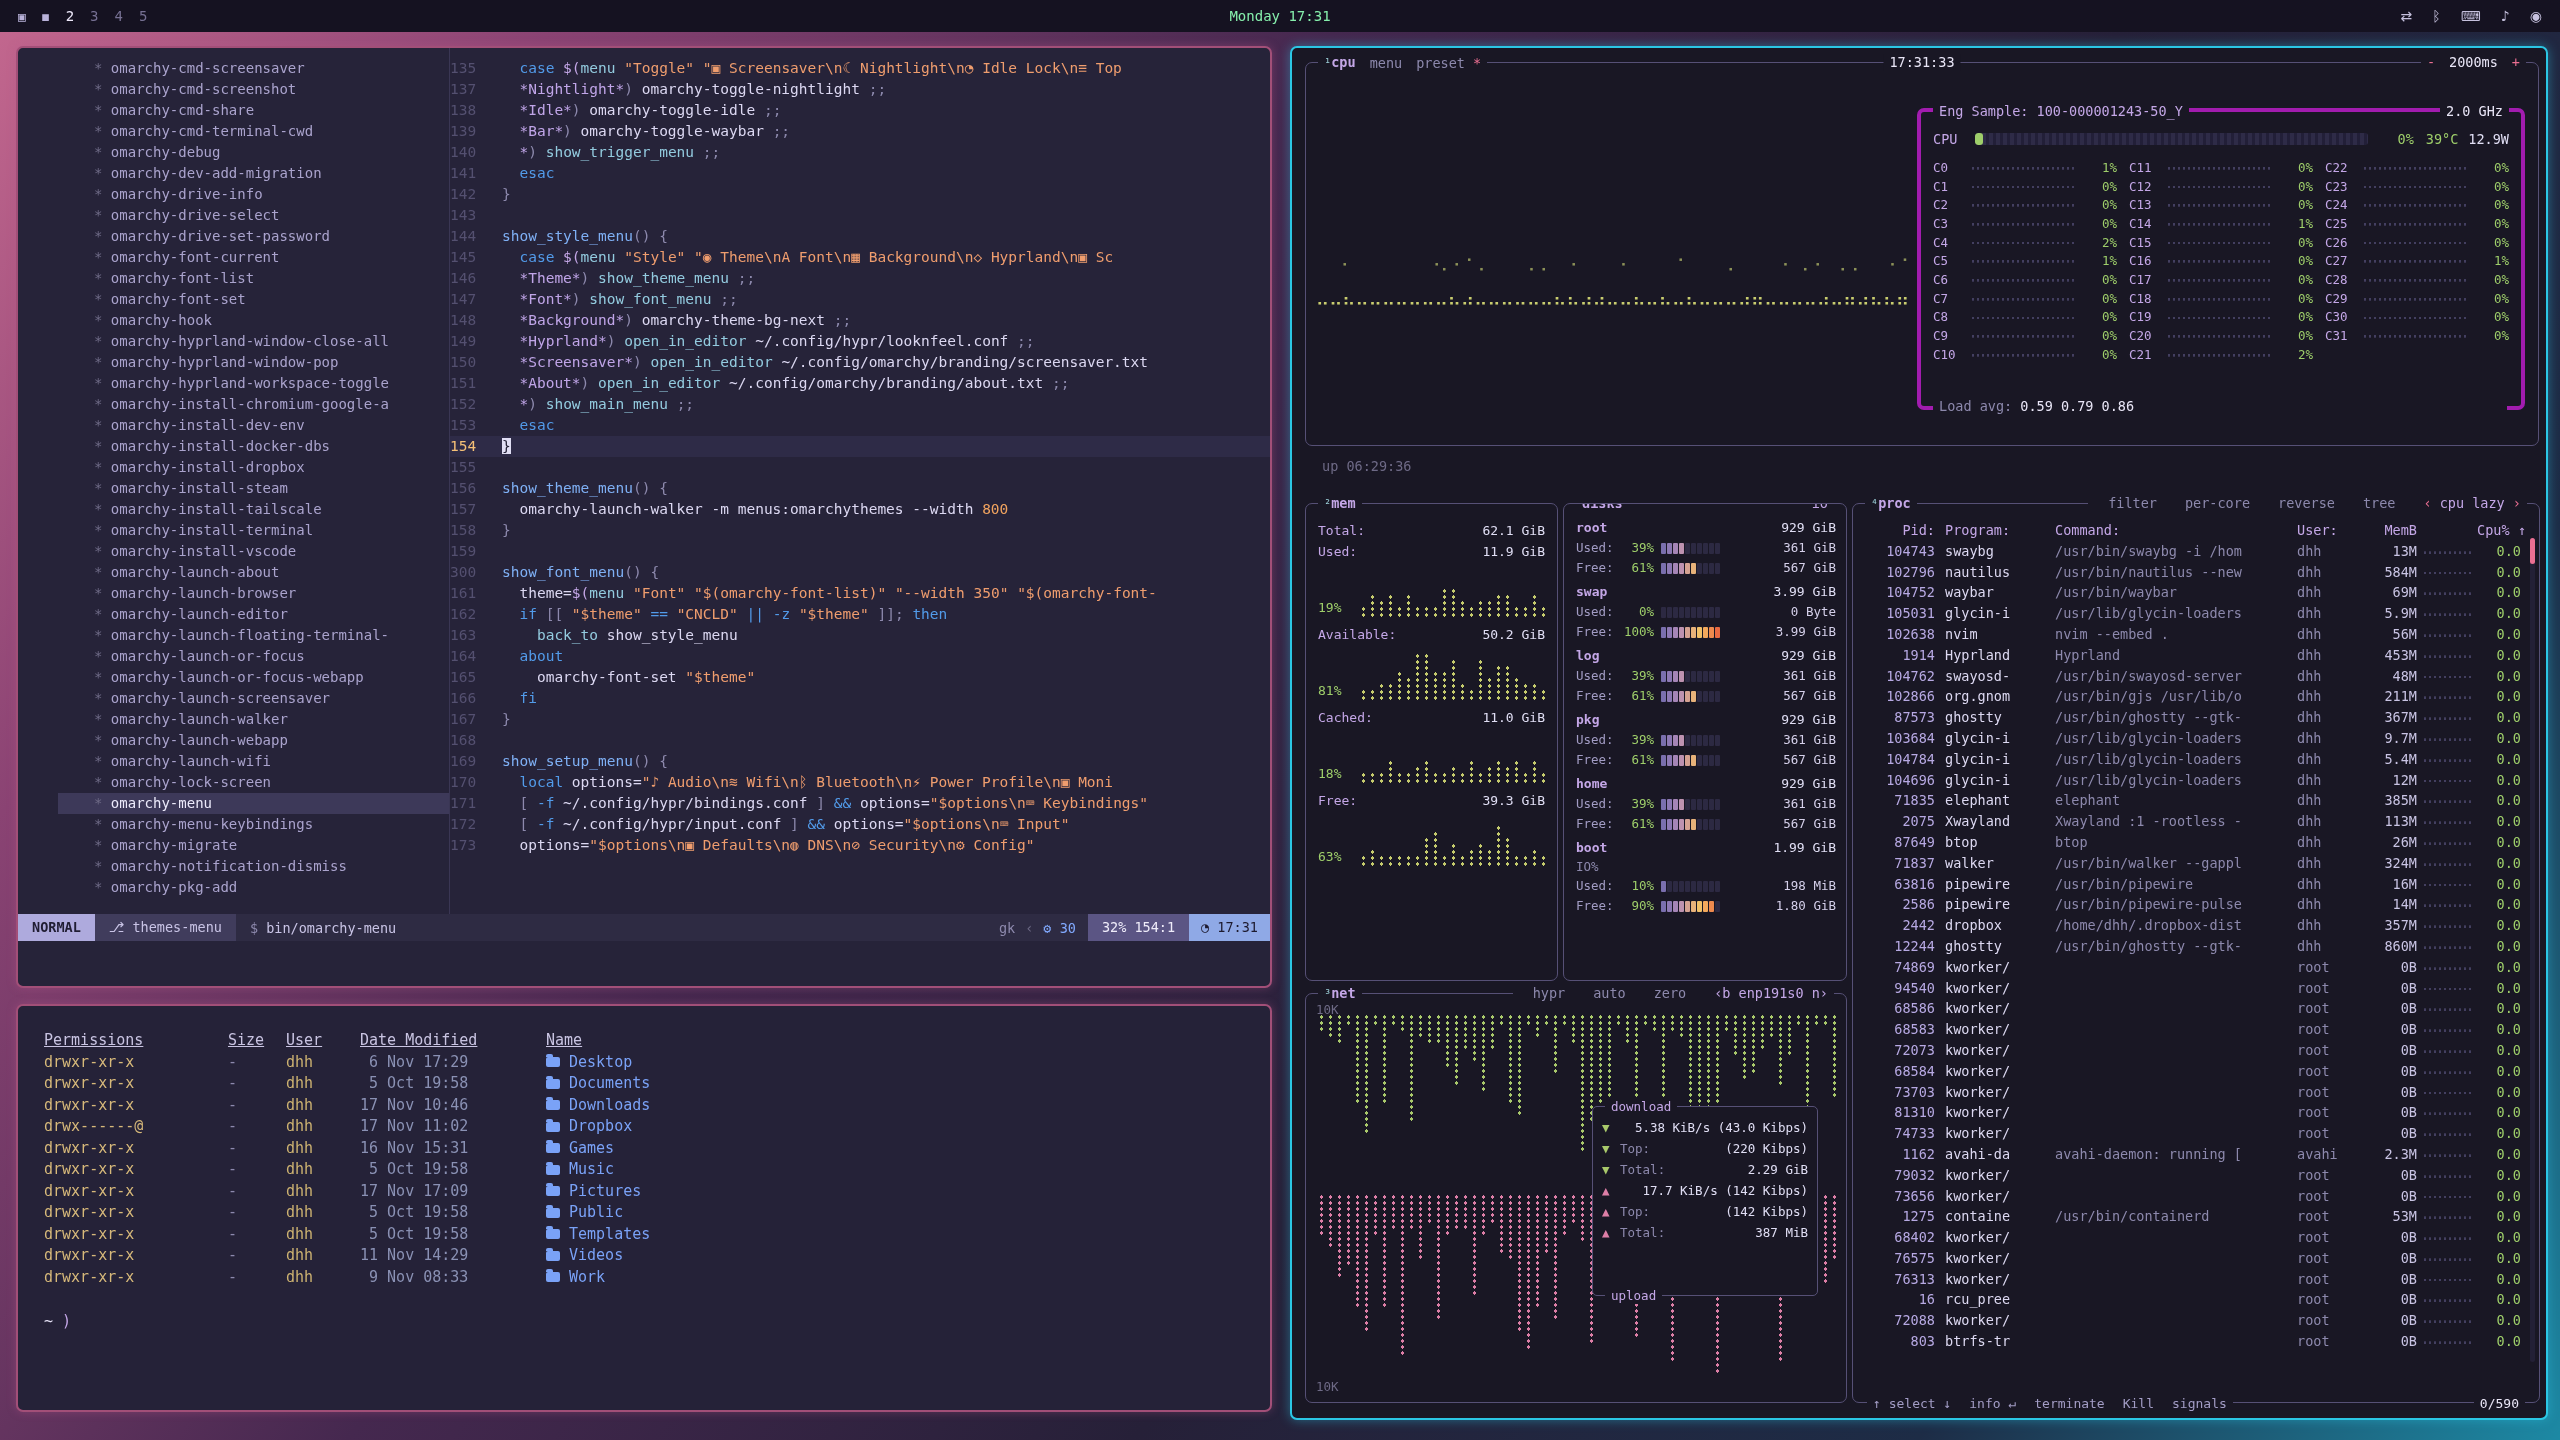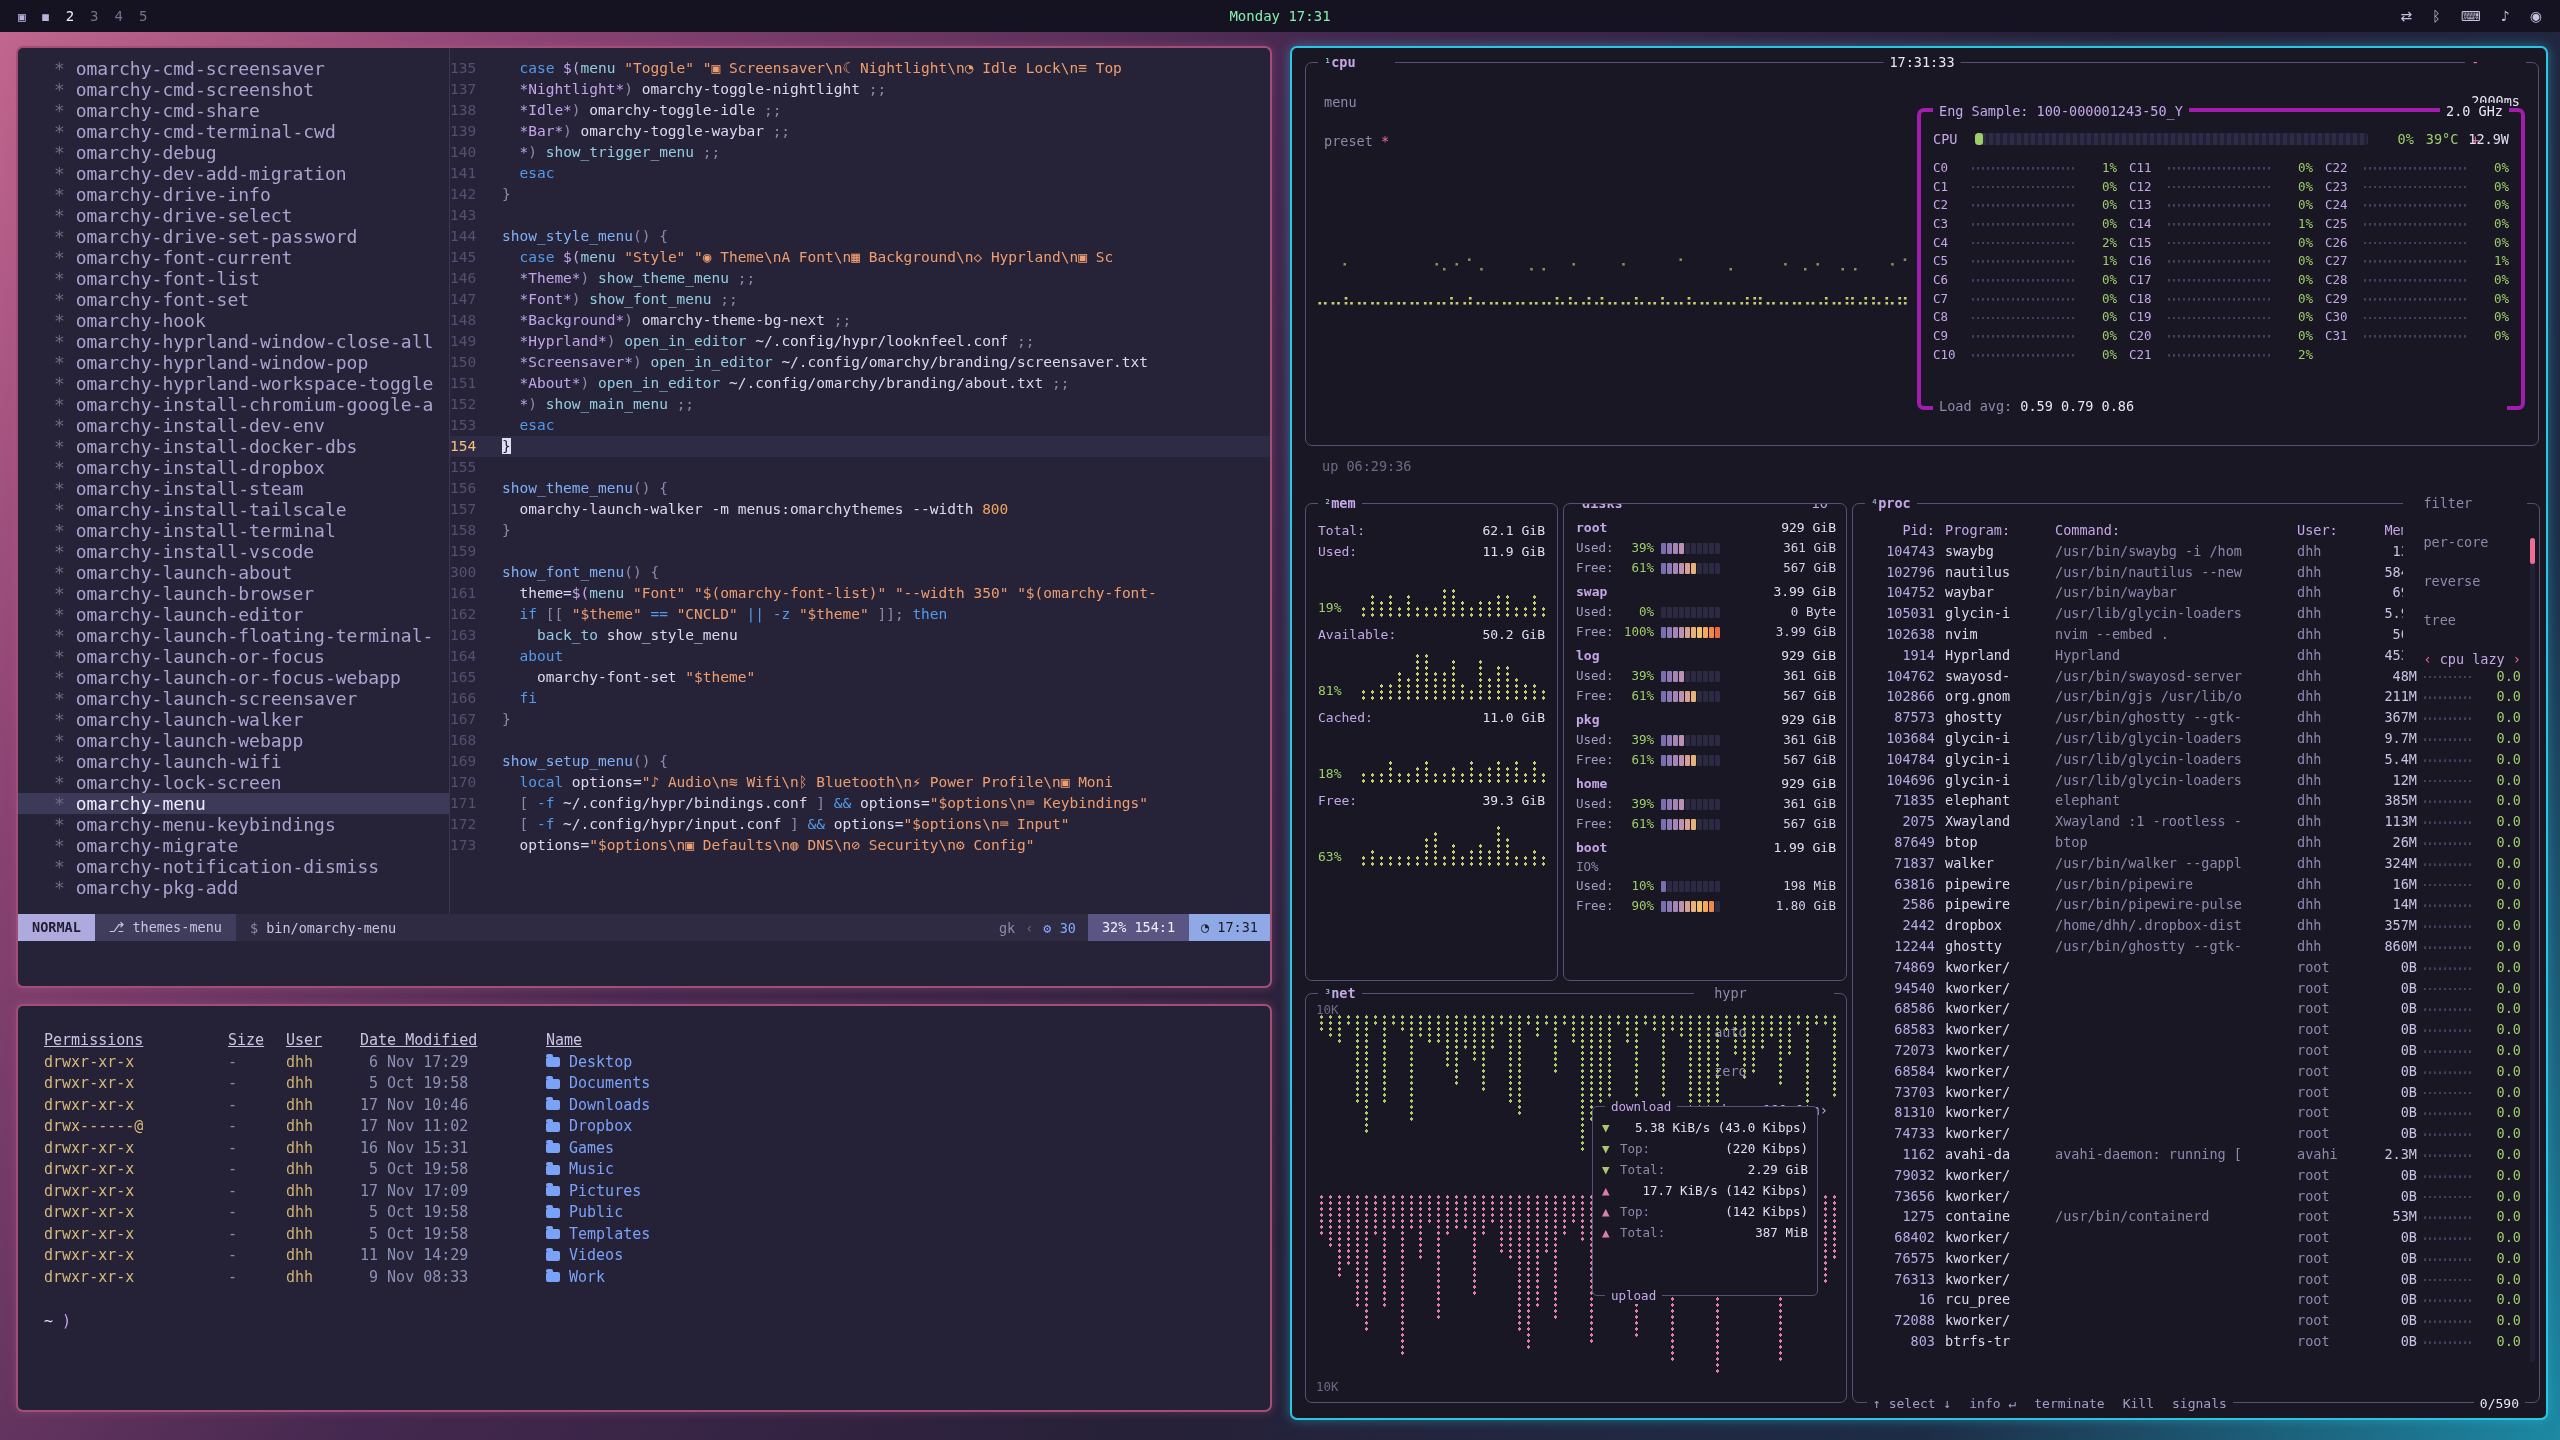--- a/index.html
+++ b/index.html
@@ -22,21 +22,21 @@
 
   
   .win { position:absolute; border-radius:7px; overflow:hidden; }
   .win.editor, .win.terminal { border:2px solid #a24f78; box-shadow:0 0 10px rgba(190,90,140,.35); }
   .win.btop { border:2px solid #2bc6e4; box-shadow:0 0 12px rgba(43,198,228,.45); }
 
   
   .editor { left:16px; top:46px; width:1256px; height:942px; background:#262339; }
   .ed-main { display:flex; height:866px; }
   .file-pane { width:432px; border-right:1px solid #3a3654; padding-top:10px; overflow:hidden; }
-  .fl-row { height:21px; line-height:21px; padding-left:36px; color:#aaa3cd; font-size:18px; white-space:pre; }
+  .fl-row { height:21px; line-height:21px; padding-left:36px; color:#aaa3cd; font-size:14px; white-space:pre;margin-left:40px; }
   .fl-row .ast { color:#6e6a86; }
   .fl-row.sel { background:#3d3959; color:#eceafb; }
   .code-pane { flex:1; padding-top:10px; overflow:hidden; font-size:14.5px; }
   .cl { display:flex; height:21px; line-height:21px; white-space:pre; }
   .cl .ln { width:52px; flex:none; text-align:left; padding-right:16px; color:#545070; }
   .cl.cur { background:#2e2b47; }
   .cl.cur .ln { color:#f6c177; }
   .lc { white-space:pre; overflow:hidden; }
   .k { color:#529bea; } .f { color:#7fb0f5; } .c { color:#93cbdf; }
   .s { color:#ef9d6e; } .v { color:#c4a7e7; } .p { color:#c0a5e8; }
@@ -71,21 +71,21 @@
   .t-head .tc { color:#c9c4e2; }
   .fico { display:inline-block; width:14px; height:10px; background:#7aa2f7; border-radius:2px; position:relative; margin-right:9px; }
   .fico::before { content:""; position:absolute; top:-3px; left:0; width:7px; height:3px; background:#7aa2f7; border-radius:2px 2px 0 0; }
 
   
   .btop { left:1290px; top:46px; width:1258px; height:1374px; background:#191724; color:#e0def4; font-size:13.5px; }
   .bbox { position:absolute; border:1px solid #565076; border-radius:7px; }
   .btitle { position:absolute; top:-9px; background:#191724; padding:0 6px; line-height:17px; font-size:13.5px; white-space:pre; color:#c4a7e7; }
   .btitle.tl { left:12px; } .btitle.tr { right:12px; } .btitle.tc { left:50%; transform:translateX(-50%); color:#e9e6f7; }
   .btitle.bl { top:auto; bottom:-9px; left:12px; }
-  .btitle.grp { display:flex; gap:22px; align-items:flex-start;flex-direction:column; }
+  .btitle.grp { display:flex; gap:14px; align-items:center; }
   .bnum { color:#9ccfd8; font-size:12px; } .bname { color:#c4a7e7; font-weight:bold; }
   .bctl { color:#8d89ad; } .pink { color:#eb6f92; } .white { color:#e9e6f7; } .muted { color:#8d89ad; }
 
   .cpu-box { left:13px; top:14px; width:1234px; height:384px; }
   .cpu-graph { position:absolute; left:10px; top:16px; width:592px; height:330px; overflow:hidden; }
   .cpu-braille { position:absolute; left:0; right:0; white-space:nowrap; overflow:hidden; letter-spacing:0; }
   .cpu-braille.sparse { top:52%; color:#8c9158; font-size:17px; }
   .cpu-braille.dense  { top:62%; color:#c9cd6f; font-size:18px; }
   .uptime { position:absolute; left:30px; top:410px; color:#6e6a86; font-size:13.5px; }
 

